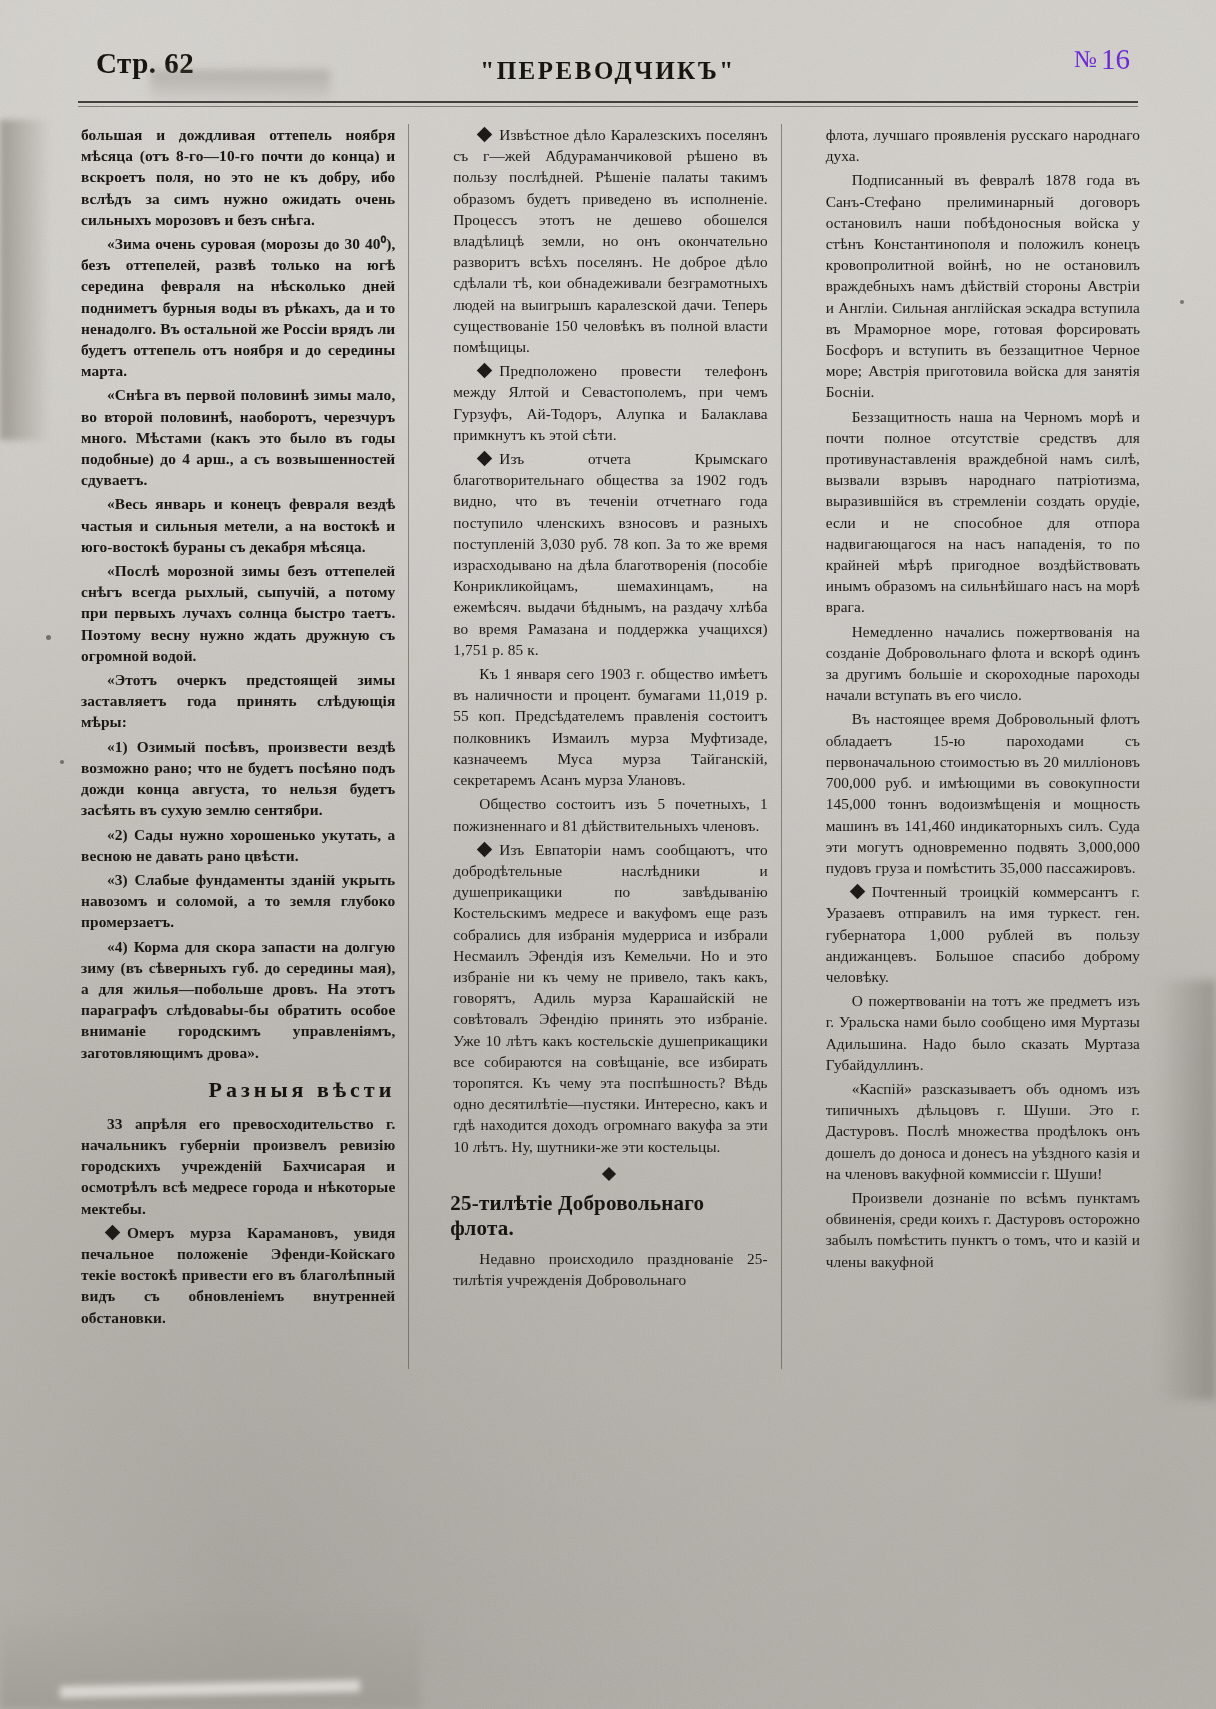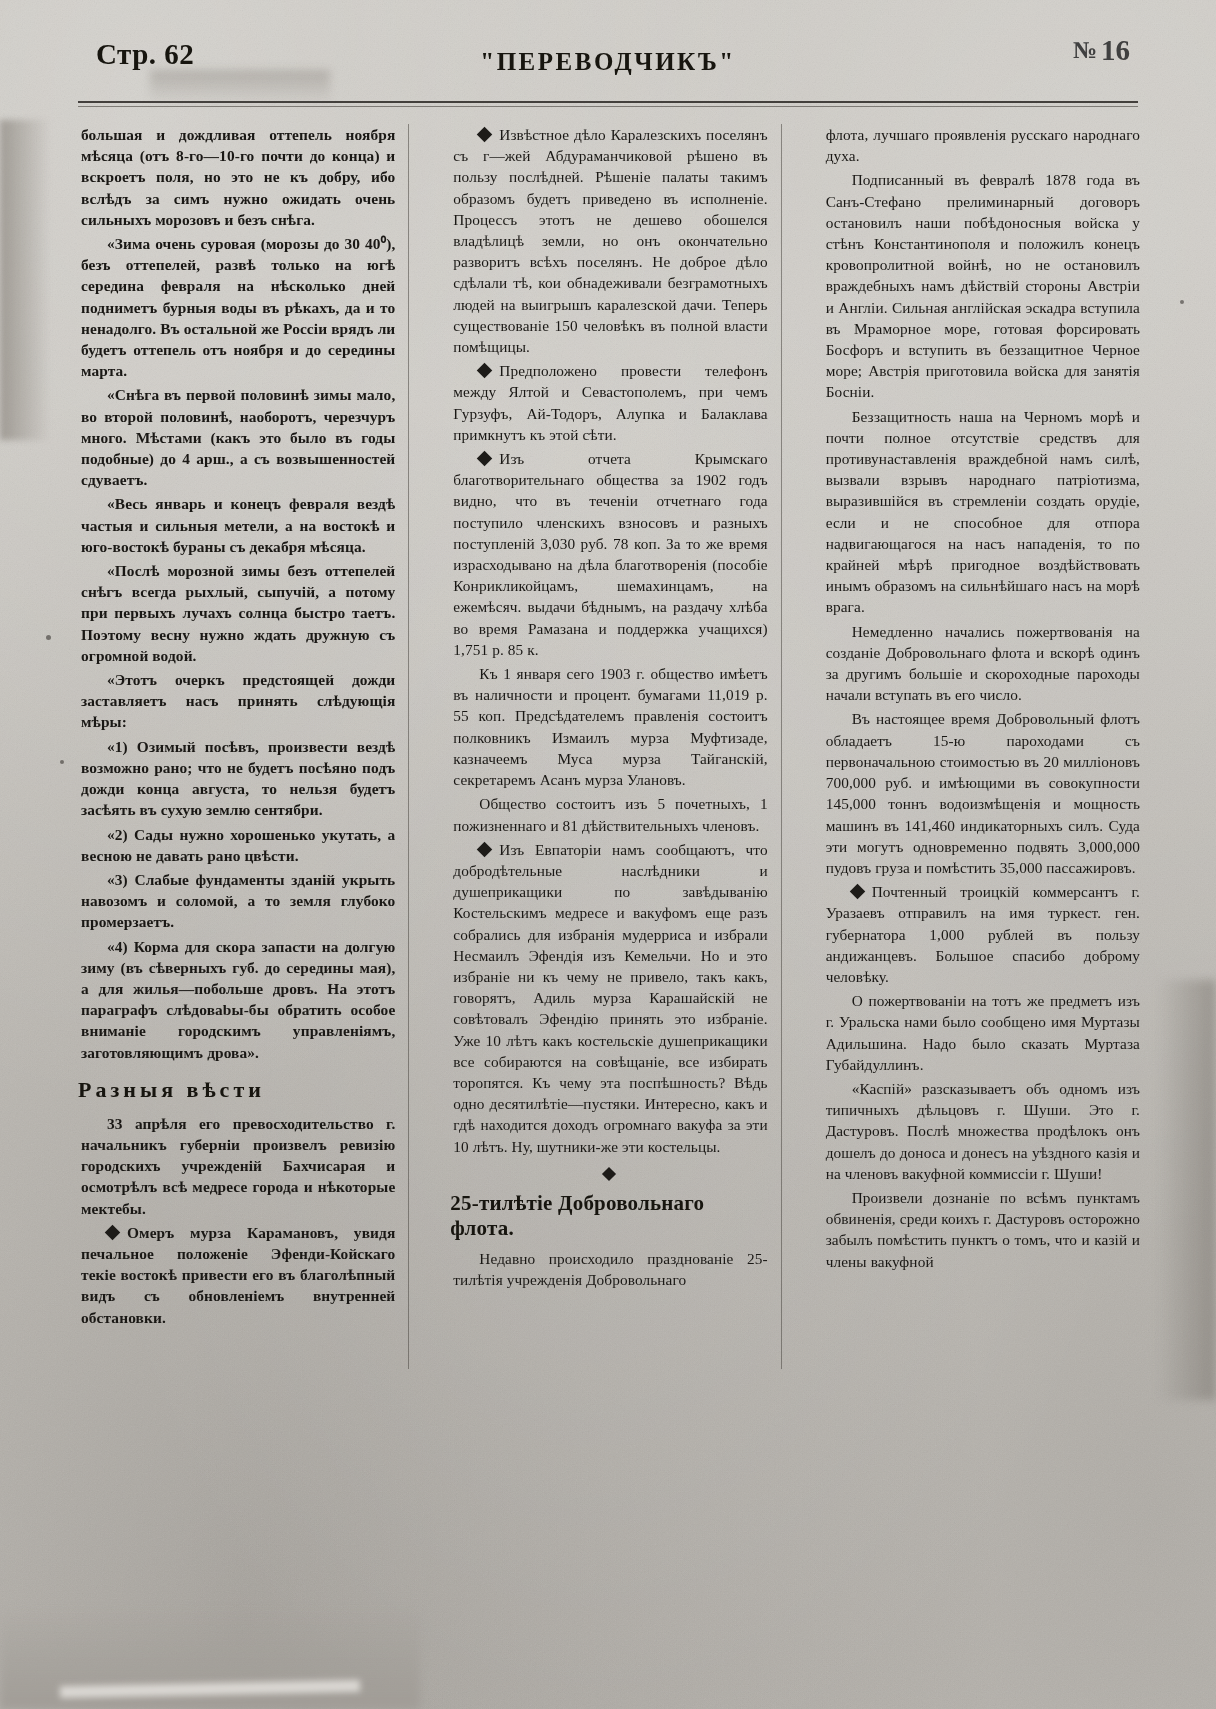--- a/index.html
+++ b/index.html
@@ -40,21 +40,21 @@
   }
   .content {
     position: relative;
     z-index: 2;
   }
 
   
   .masthead {
     position: absolute;
     left: 78px;
-    top: 30px;
+    top: 39px;
     width: 1060px;
     height: 62px;
   }
   .pagenum {
     position: absolute;
     left: 18px;
     top: 8px;
     font-size: 29px;
     font-weight: bold;
     letter-spacing: .5px;
@@ -69,22 +69,22 @@
     font-size: 25px;
     font-weight: bold;
     letter-spacing: 2.5px;
     color: #17150f;
   }
   .issue {
     position: absolute;
     right: 8px;
     top: 4px;
     font-size: 29px;
-    font-weight: bold;
-    color: #404040;
+    font-weight: normal;
+    color: #6d28d9;
   }
   .issue .no {
     font-size: 24px;
     vertical-align: 2px;
     margin-right: 4px;
   }
   .rule {
     position: absolute;
     left: 78px;
     top: 101px;
@@ -145,21 +145,21 @@
     transform: rotate(45deg);
     margin-right: 9px;
     position: relative;
     top: 0px;
   }
 
   h2.sect {
     margin: 14px 0 10px 0;
     font-size: 22px;
     font-weight: bold;
-    text-align: left;
+    text-align: right;
     letter-spacing: 4px;
     color: #17150f;
   }
   h3.sub {
     margin: 12px 0 7px 0;
     font-size: 21px;
     font-weight: bold;
     text-align: left;
     color: #17150f;
     letter-spacing: .2px;
@@ -243,21 +243,21 @@
     <div class="rule thin"></div>
 
     <div class="cols">
 
       <div class="col left">
         <p class="par bold noind">большая и дождливая оттепель ноября мѣсяца (отъ 8-го—10-го почти до конца) и вскроетъ поля, но это не къ добру, ибо вслѣдъ за симъ нужно ожидать очень сильныхъ морозовъ и безъ снѣга.</p>
         <p class="par bold">«Зима очень суровая (морозы до 30 40⁰), безъ оттепелей, развѣ только на югѣ середина февраля на нѣсколько дней поднимeтъ бурныя воды въ рѣкахъ, да и то ненадолго. Въ остальной же Россіи врядъ ли будетъ оттепель отъ ноября и до середины марта.</p>
         <p class="par bold">«Снѣга въ первой половинѣ зимы мало, во второй половинѣ, наоборотъ, черезчуръ много. Мѣстами (какъ это было въ годы подобные) до 4 арш., а съ возвышенностей сдуваетъ.</p>
         <p class="par bold">«Весь январь и конецъ февраля вездѣ частыя и сильныя метели, а на востокѣ и юго-востокѣ бураны съ декабря мѣсяца.</p>
         <p class="par bold">«Послѣ морозной зимы безъ оттепелей снѣгъ всегда рыхлый, сыпучій, а потому при первыхъ лучахъ солнца быстро таетъ. Поэтому весну нужно ждать дружную съ огромной водой.</p>
-        <p class="par bold">«Этотъ очеркъ предстоящей дожди заставляетъ насъ принять слѣдующія мѣры:</p>
+        <p class="par bold">«Этотъ очеркъ предстоящей зимы заставляетъ года принять слѣдующія мѣры:</p>
         <p class="par bold">«1) Озимый посѣвъ, произвести вездѣ возможно рано; что не будетъ посѣяно подъ дожди конца августа, то нельзя будетъ засѣять въ сухую землю сентябри.</p>
         <p class="par bold">«2) Сады нужно хорошенько укутать, а весною не давать рано цвѣсти.</p>
         <p class="par bold">«3) Слабые фундаменты зданій укрыть навозомъ и соломой, а то земля глубоко промерзаетъ.</p>
         <p class="par bold">«4) Корма для скора запасти на долгую зиму (въ сѣверныхъ губ. до середины мая), а для жилья—побольше дровъ. На этотъ параграфъ слѣдовabы-бы обратить особое вниманіе городскимъ управленіямъ, заготовляющимъ дрова».</p>
 
         <h2 class="sect">Разныя вѣсти</h2>
 
         <p class="par bold">33 апрѣля его превосходительство г. начальникъ губерніи произвелъ ревизію городскихъ учрежденій Бахчисарая и осмотрѣлъ всѣ медресе города и нѣкоторые мектебы.</p>
         <p class="par bold"><span class="dia"></span><span>Омеръ мурза Карамановъ, увидя печальное положеніе Эфенди-Койскаго текіе востокѣ привести его въ благолѣпный видъ съ обновленіемъ внутренней обстановки.</span></p>
       </div>

